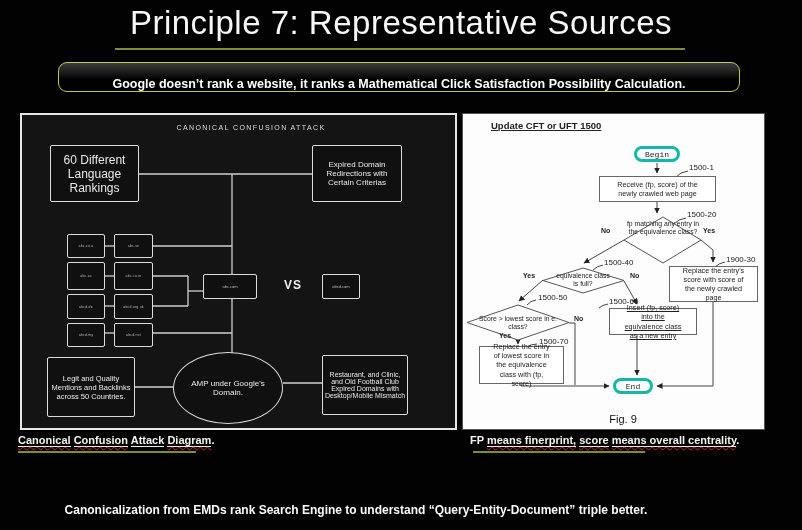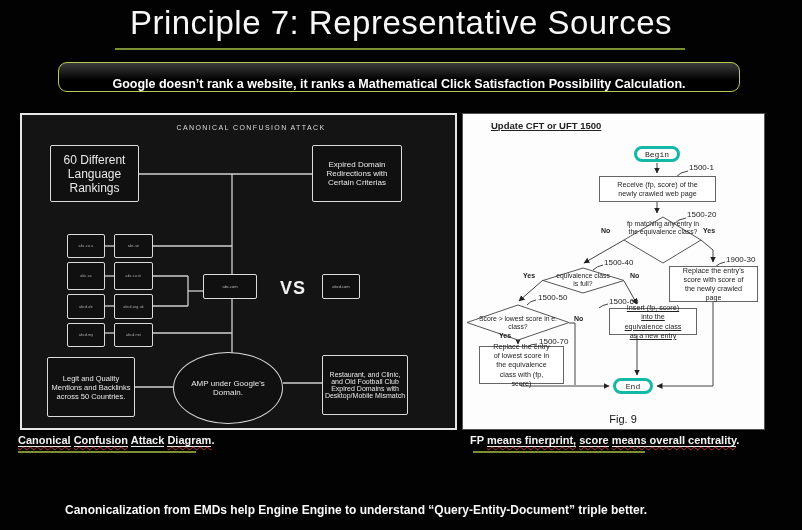--- a/index.html
+++ b/index.html
@@ -14,21 +14,21 @@
           justify-content:center;color:#fff;font-size:12.5px;font-weight:bold;}
   
   .lpanel{left:20px;top:113px;width:437px;height:317px;background:#141414;border:2px solid #e6e6e6;
           box-sizing:border-box;color:#e8e8e8;}
   .lpanel .t{position:absolute;text-align:center;}
   .sk{position:absolute;border:1.4px solid #dcdcdc;border-radius:2px;background:#101010;
       display:flex;align-items:center;justify-content:center;text-align:center;
       color:#e8e8e8;box-sizing:border-box;}
   .lp-title{left:129px;top:9px;width:200px;font-size:7px;letter-spacing:1.4px;color:#ddd;}
   .tiny{font-size:3.5px;color:#b5b5b5;letter-spacing:.2px;}
-  .vs{left:257px;top:163px;width:28px;font-size:18px;font-weight:bold;letter-spacing:1px;color:#f0f0f0;}
+  .vs{left:257px;top:163px;width:28px;font-size:12px;font-weight:bold;letter-spacing:1px;color:#f0f0f0;}
   .ellipse{left:151px;top:237px;width:110px;height:72px;border:1.4px solid #dcdcdc;border-radius:50%;
            background:#101010;display:flex;align-items:center;justify-content:center;text-align:center;
            font-size:8px;box-sizing:border-box;}
   
   .rpanel{left:462px;top:113px;width:303px;height:317px;background:#fdfdfd;border:1px solid #555;
           box-sizing:border-box;color:#222;}
   .fl-head{left:28px;top:6px;font-size:9.5px;font-weight:bold;text-decoration:underline;}
   .fbox{position:absolute;border:1px solid #666;background:#fff;display:flex;align-items:center;
         justify-content:center;text-align:center;font-size:7.2px;line-height:1.28;box-sizing:border-box;
         padding:12px;}
@@ -171,14 +171,14 @@
 
     <div class="abs fig">Fig. 9</div>
   </div>
 
   <div class="abs cap" style="left:18px;"><span class="ul sq">Canonical</span><span> </span><span class="ul sq">Confusion</span><span> </span><span class="ul">Attack</span><span> </span><span class="ul sq">Diagram</span><span>.</span></div>
   <div class="abs greenbar" style="left:18px;width:178px;"></div>
 
   <div class="abs cap" style="left:470px;"><span>FP</span><span> </span><span class="ul sq">means finerprint,</span><span> </span><span class="ul sq">score</span><span> </span><span class="ul sq">means overall centrality</span><span>.</span></div>
   <div class="abs greenbar" style="left:473px;width:172px;"></div>
 
-  <div class="abs footer">Canonicalization from EMDs help Engine Engine to understand “Query-Entity-Document” triple better.</div>
+  <div class="abs footer">Canonicalization from EMDs rank Search Engine to understand “Query-Entity-Document” triple better.</div>
 </div>
 
 </body></html>

